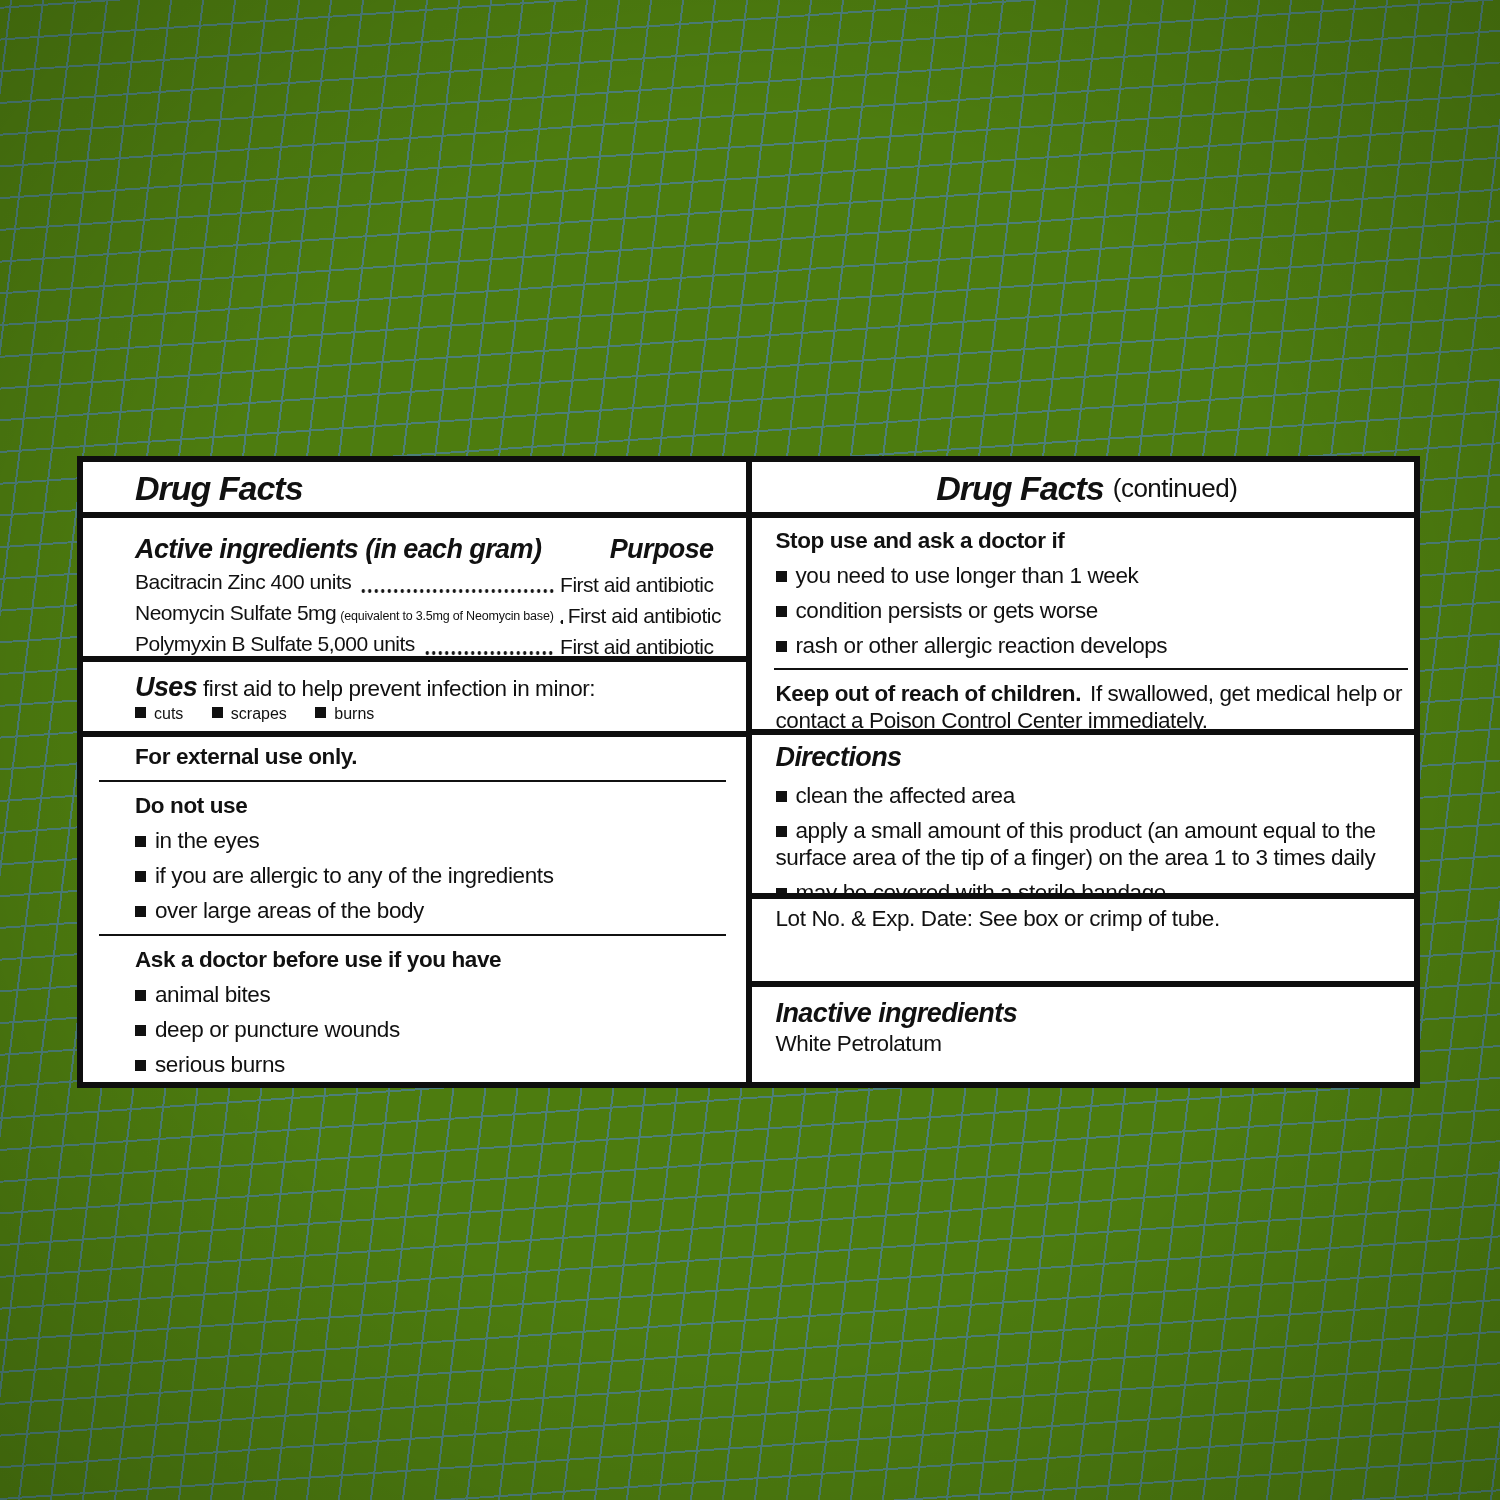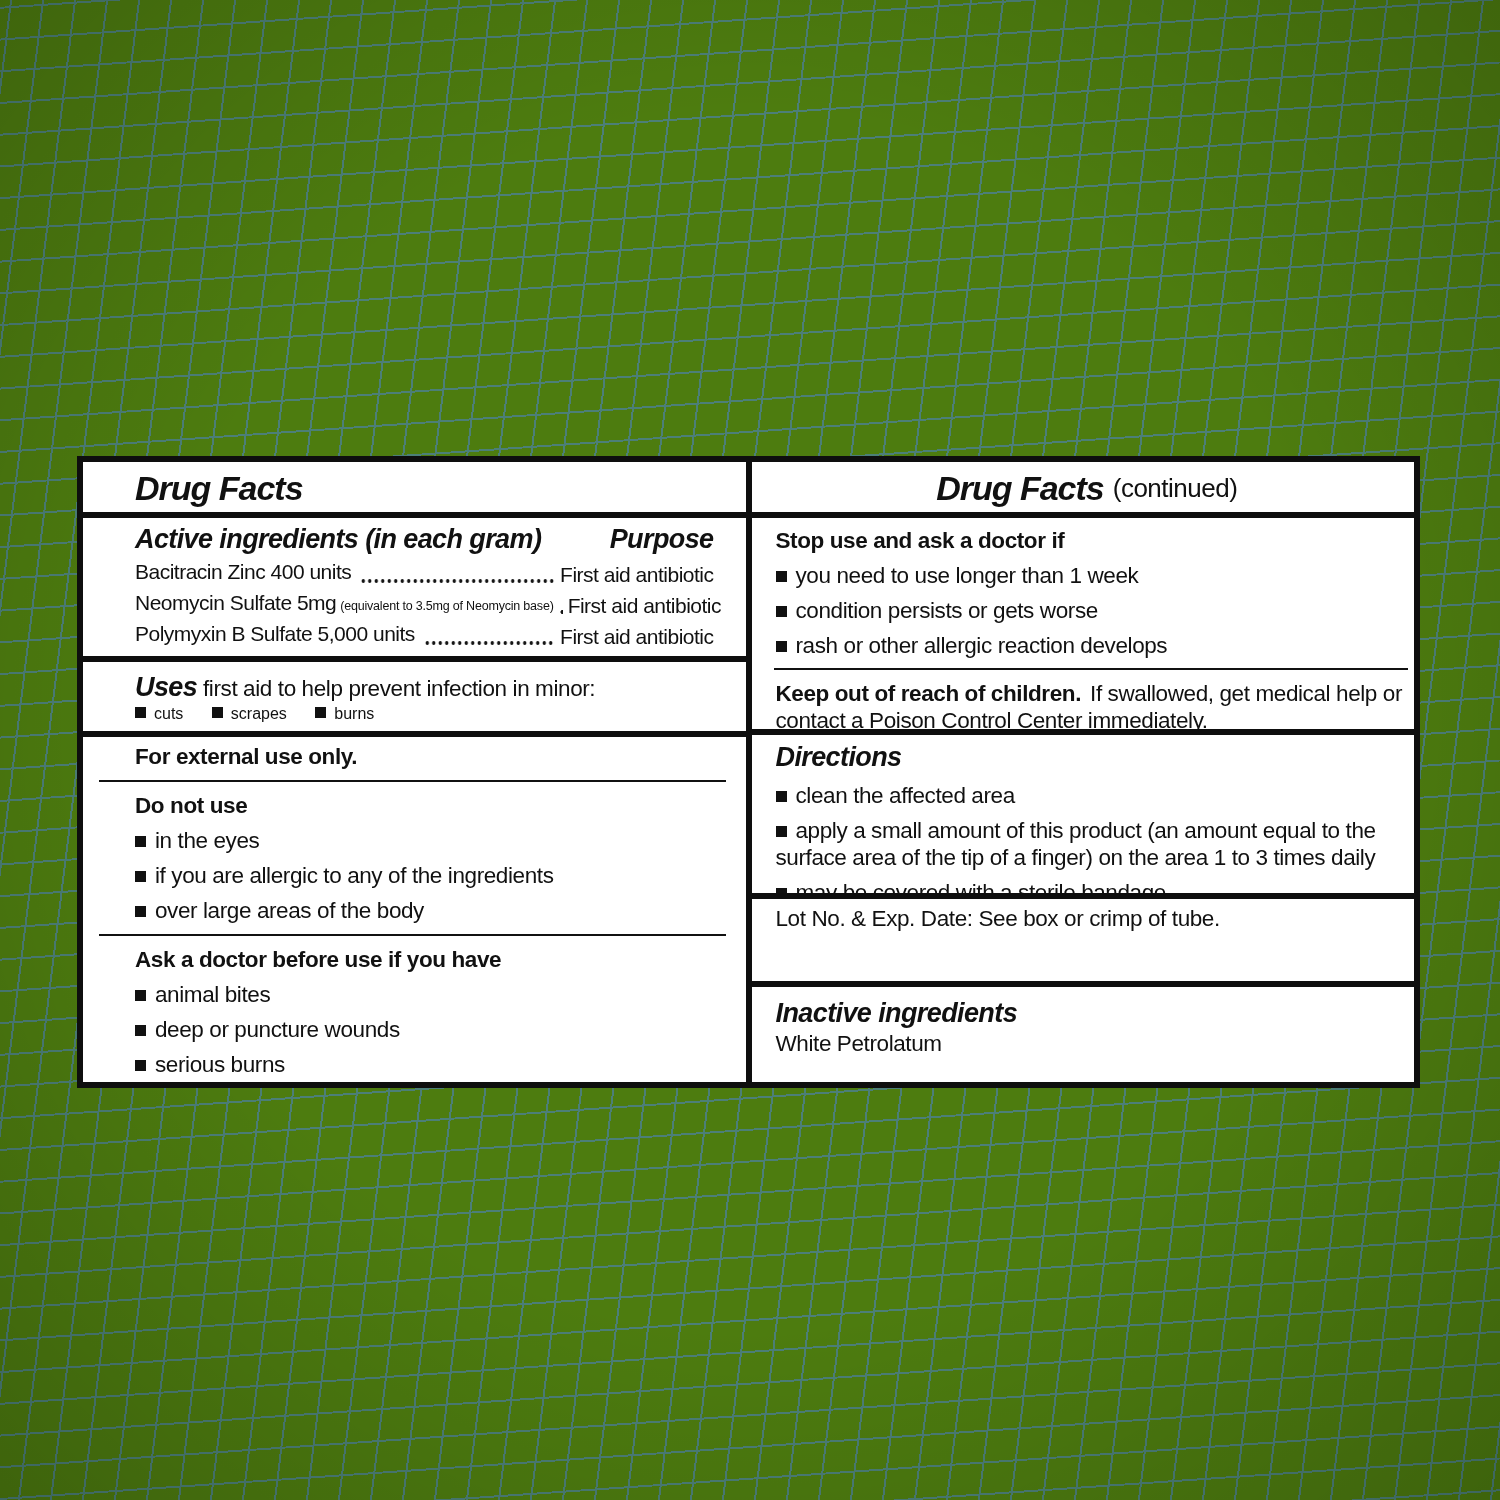--- a/index.html
+++ b/index.html
@@ -50,21 +50,21 @@
     display:inline-block; width:11px; height:11px; background:#111;
     margin-right:8px; position:relative; top:-1px;
   }
   .bullet .sq { margin-right:9px; }
   .bullet { line-height:27px;margin-top:8px; }
 
   .inline-bullets { margin-top:3px; }
   .ib { margin-right:24px; white-space:nowrap; }
 
   
-  .ai-head { display:flex; justify-content:space-between; align-items:baseline; margin-bottom:3px; }
+  .ai-head { display:flex; justify-content:space-between; align-items:baseline; margin-bottom:3px;margin-top:10px; }
   .ing-row { display:flex; align-items:flex-end; font-size:21px; line-height:28px; letter-spacing:-0.5px; }
   .ing-name { white-space:nowrap; }
   .note { font-size:12.5px; letter-spacing:-0.2px; margin-left:4px; }
   .dots {
     flex:1 1 auto; min-width:4px; height:6px; margin:0 5px 5px 5px;
     background-image: radial-gradient(circle, #151515 1.6px, transparent 2px);
     background-size:6.5px 6px; background-repeat:repeat-x; background-position:left bottom;
   }
   .ing-purpose { white-space:nowrap; }
 

